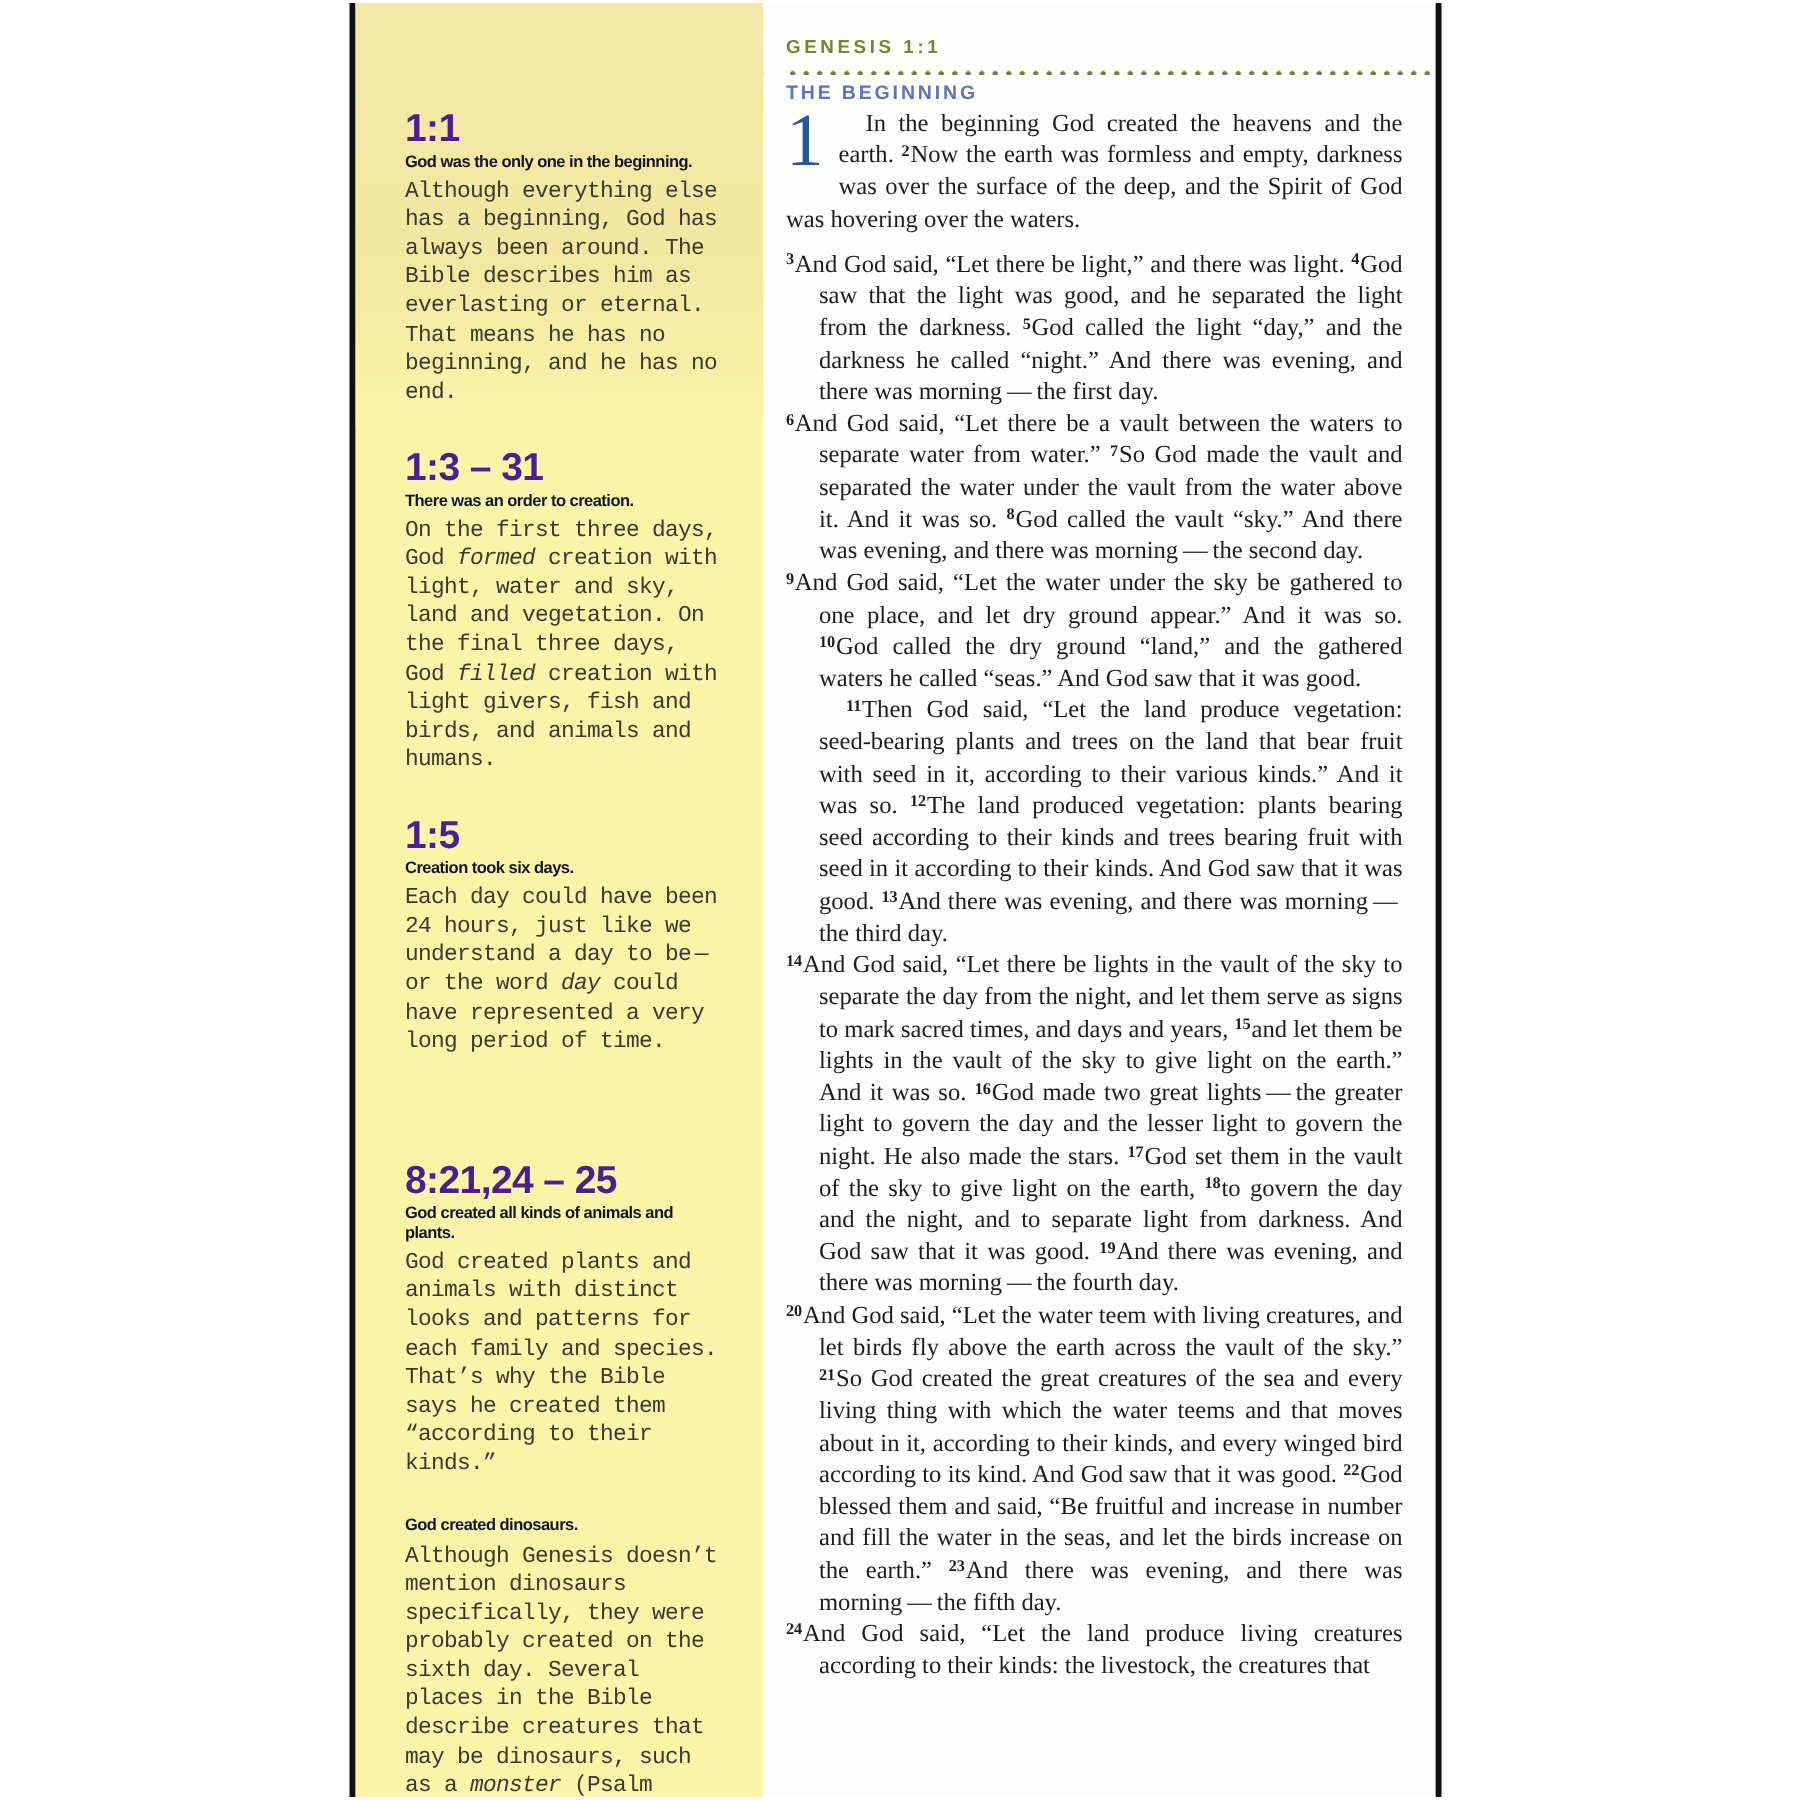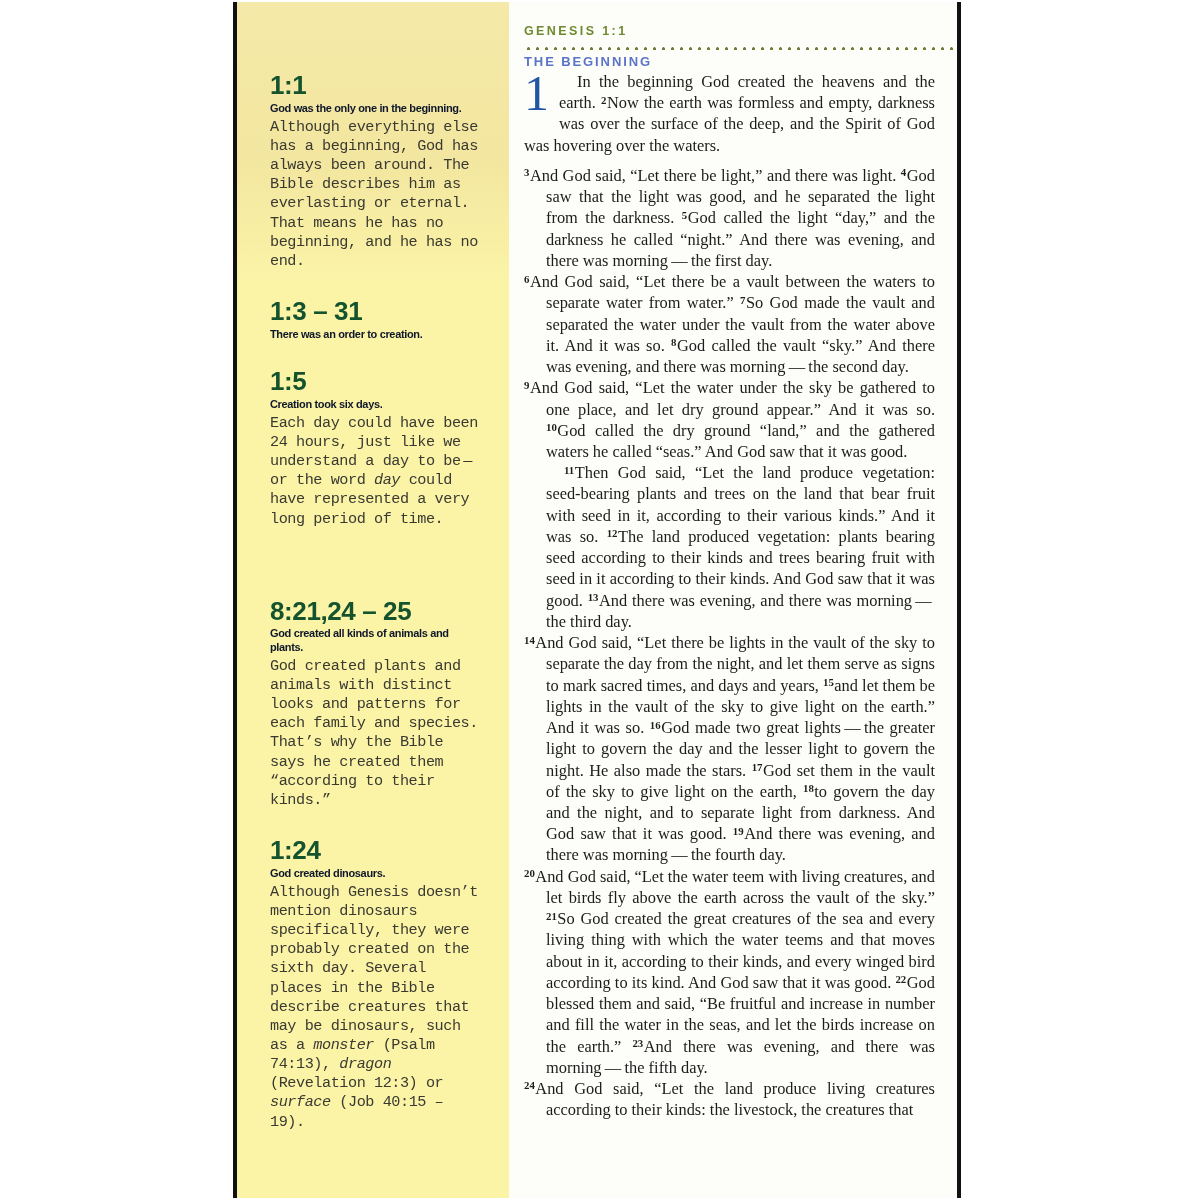--- a/index.html
+++ b/index.html
@@ -74,21 +74,21 @@
     background-position: 0 1px;
   }
   .note {
     margin: 0 0 26px 0;
   }
   .note-ref {
     font-family: "Liberation Sans", sans-serif;
     font-weight: bold;
     font-size: 26px;
     line-height: 1.1;
-    color: #14532d;
+    color: #4c1d95;
     letter-spacing: -0.4px;
     margin-bottom: 2px;
   }
   .note-head {
     font-family: "Liberation Sans", sans-serif;
     font-weight: bold;
     font-size: 11px;
     line-height: 1.21;
     color: #0f172a;
     letter-spacing: -0.35px;
@@ -201,36 +201,36 @@
 
         <div class="note">
           <div class="note-ref">1:1</div>
           <div class="note-head">God was the only one in the beginning.</div>
           <div class="note-body">Although everything else has a beginning, God has always been around. The Bible describes him as everlasting or eternal. That means he has no beginning, and he has no end.</div>
         </div>
 
         <div class="note" style="margin-top:4px;">
           <div class="note-ref">1:3 – 31</div>
           <div class="note-head">There was an order to creation.</div>
+          <div class="note-body">On the first three days, God <i>formed</i> creation with light, water and sky, land and vegetation. On the final three days, God <i>filled</i> creation with light givers, fish and birds, and animals and humans.</div>
         </div>
 
         <div class="note">
           <div class="note-ref">1:5</div>
           <div class="note-head">Creation took six days.</div>
           <div class="note-body">Each day could have been 24 hours, just like we understand a day to be — or the word <i>day</i> could have represented a very long period of time.</div>
         </div>
 
         <div class="note" style="margin-top:68px;">
           <div class="note-ref">8:21,24 – 25</div>
           <div class="note-head">God created all kinds of animals and plants.</div>
           <div class="note-body">God created plants and animals with distinct looks and patterns for each family and species. That’s why the Bible says he created them “according to their kinds.”</div>
         </div>
 
         <div class="note">
-          <div class="note-ref">1:24</div>
           <div class="note-head">God created dinosaurs.</div>
           <div class="note-body">Although Genesis doesn’t mention dinosaurs specifically, they were probably created on the sixth day. Several places in the Bible describe creatures that may be dinosaurs, such as a <i>monster</i> (Psalm 74:13), <i>dragon</i> (Revelation 12:3) or <i>surface</i> (Job 40:15 – 19).</div>
         </div>
 
       </div>
     </div>
 
     <div id="scripture">
       <div class="sc-top">
         <div class="running-head">GENESIS 1:1</div>

